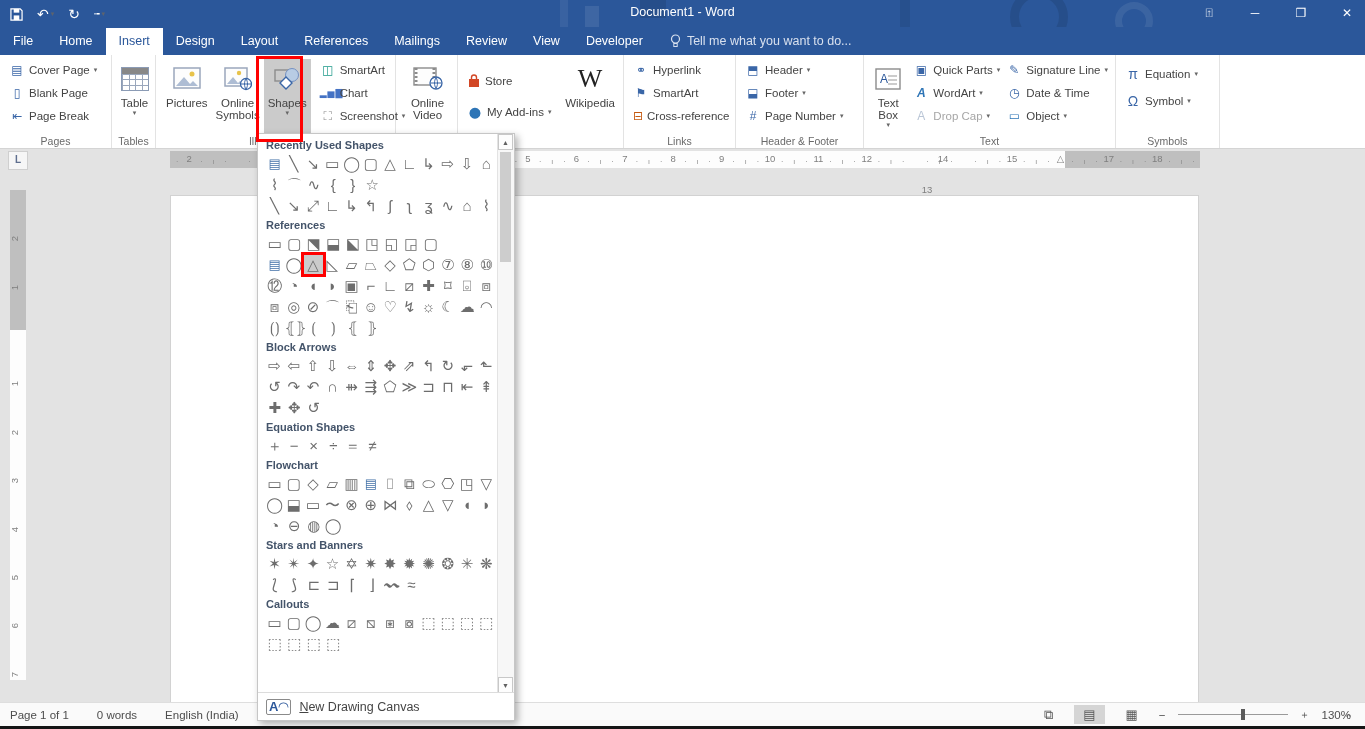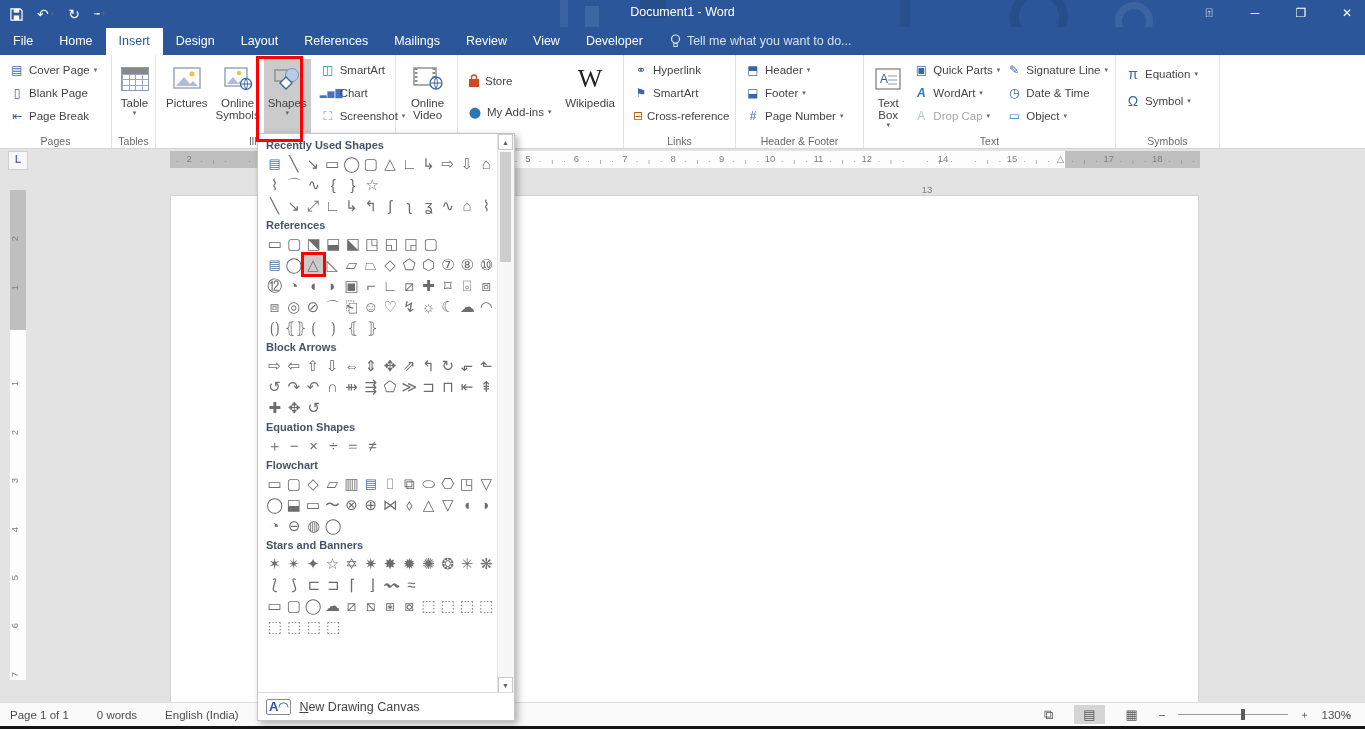--- a/index.html
+++ b/index.html
@@ -673,20 +673,21 @@
       <div class="mrow">
         <span class="mshape">⟅</span>
         <span class="mshape">⟆</span>
         <span class="mshape">⊏</span>
         <span class="mshape">⊐</span>
         <span class="mshape">⌈</span>
         <span class="mshape">⌋</span>
         <span class="mshape">〰</span>
         <span class="mshape">≈</span>
       </div>
+      <div class="msec-h">Callouts</div>
       <div class="mrow">
         <span class="mshape">▭</span>
         <span class="mshape">▢</span>
         <span class="mshape">◯</span>
         <span class="mshape">☁</span>
         <span class="mshape">⧄</span>
         <span class="mshape">⧅</span>
         <span class="mshape">⧆</span>
         <span class="mshape">⧇</span>
         <span class="mshape">⬚</span>

